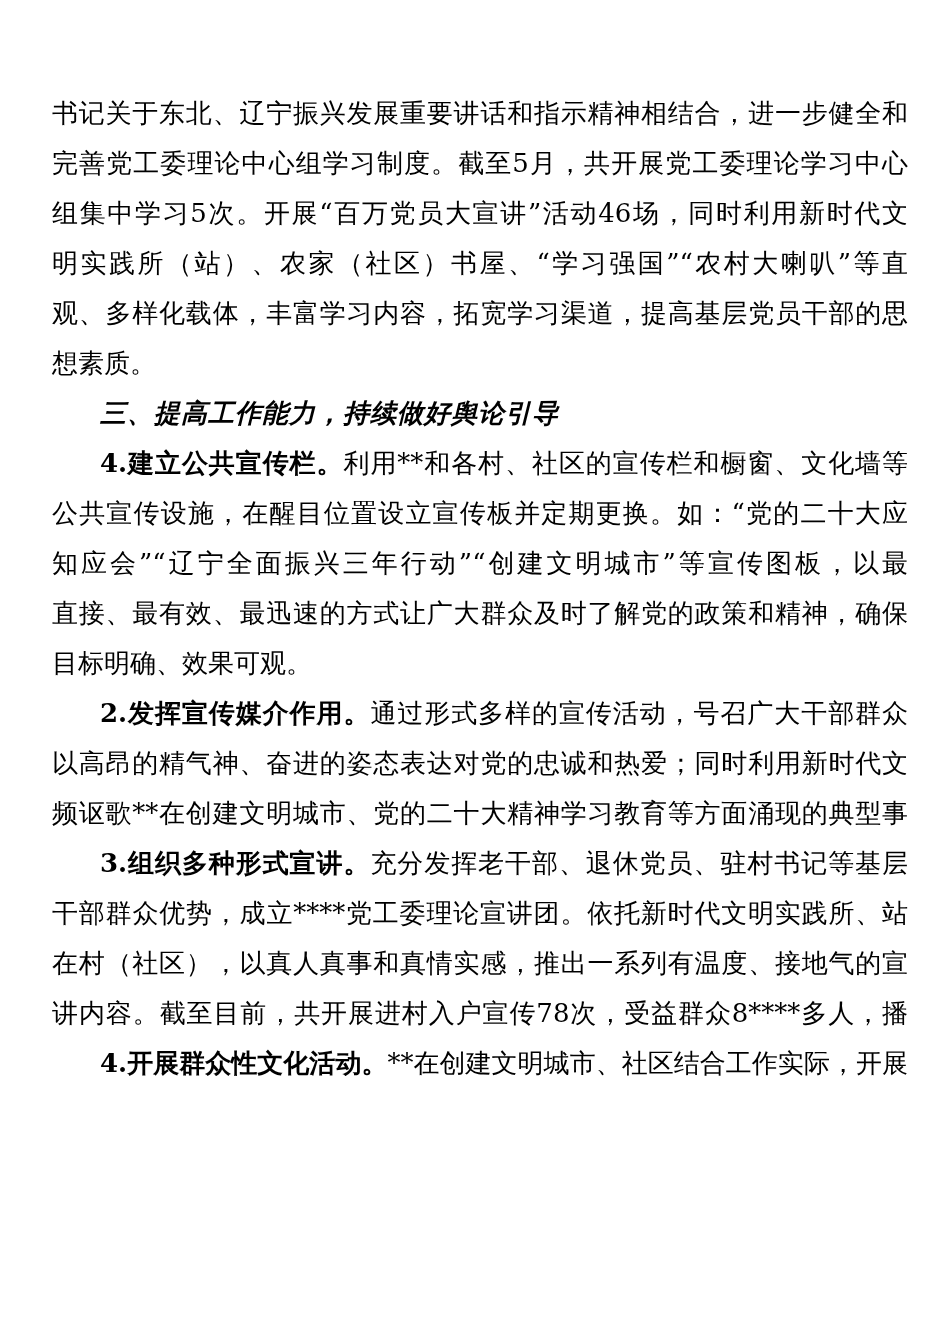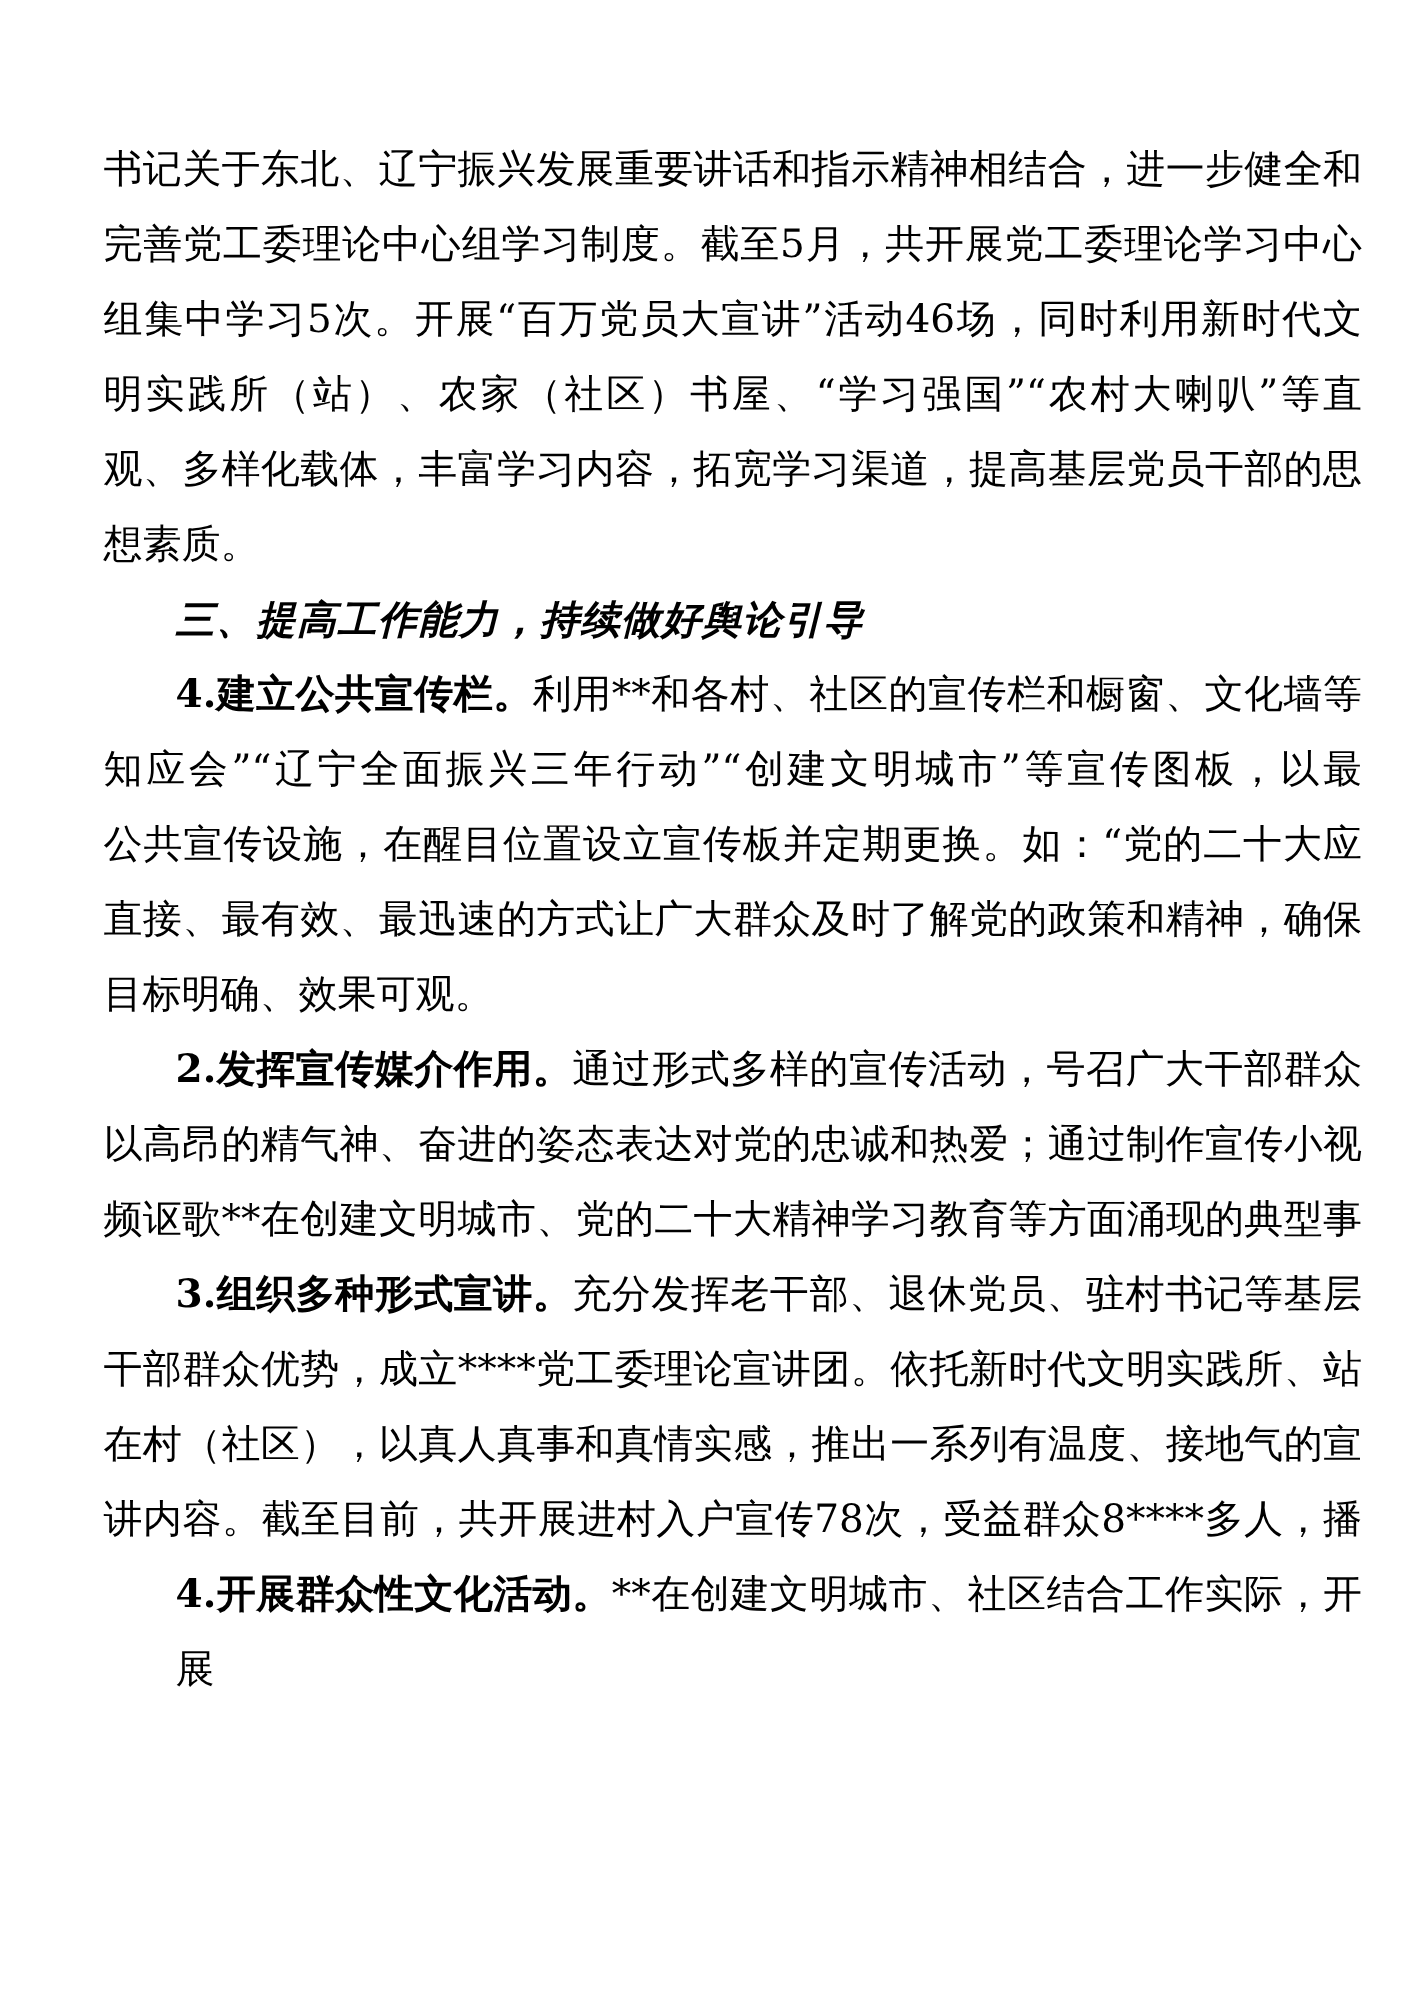--- a/index.html
+++ b/index.html
@@ -9,21 +9,21 @@
     height: 1344px;
     overflow: hidden;
   }
   body {
     font-family: "DejaVu Serif", "Liberation Serif", serif;
   }
   .page {
     box-sizing: border-box;
     width: 950px;
     height: 1288px;
-    padding: 88px 42px 0 69px;
+    padding: 88px 42px 0 52px;
   }
   .doc-body .line {
     height: 50px;
     line-height: 50px;
     font-size: 26px;
     text-align: justify;
     text-align-last: left;
     white-space: nowrap;
     overflow: visible;
   }
@@ -49,26 +49,26 @@
 <div class="page">
   <div class="doc-body">
       <div class="line just"><span class="seg">书记关于东北、辽宁振兴发展重要讲话和指示精神相结合，进一步健全和</span></div>
       <div class="line just"><span class="seg">完善党工委理论中心组学习制度。截至5月，共开展党工委理论学习中心</span></div>
       <div class="line just"><span class="seg">组集中学习5次。开展“百万党员大宣讲”活动46场，同时利用新时代文</span></div>
       <div class="line just"><span class="seg">明实践所（站）、农家（社区）书屋、“学习强国”“农村大喇叭”等直</span></div>
       <div class="line just"><span class="seg">观、多样化载体，丰富学习内容，拓宽学习渠道，提高基层党员干部的思</span></div>
       <div class="line"><span class="seg">想素质。</span></div>
       <div class="line indent heading"><span class="seg bold">三、提高工作能力，持续做好舆论引导</span></div>
       <div class="line indent just"><span class="seg bold">4.建立公共宣传栏。</span><span class="seg">利用**和各村、社区的宣传栏和橱窗、文化墙等</span></div>
+      <div class="line just"><span class="seg">公共宣传设施，在醒目位置设立宣传板并定期更换。如：“党的二十大应</span></div>
       <div class="line just"><span class="seg">知应会”“辽宁全面振兴三年行动”“创建文明城市”等宣传图板，以最</span></div>
-      <div class="line just"><span class="seg">公共宣传设施，在醒目位置设立宣传板并定期更换。如：“党的二十大应</span></div>
       <div class="line just"><span class="seg">直接、最有效、最迅速的方式让广大群众及时了解党的政策和精神，确保</span></div>
       <div class="line"><span class="seg">目标明确、效果可观。</span></div>
       <div class="line indent just"><span class="seg bold">2.发挥宣传媒介作用。</span><span class="seg">通过形式多样的宣传活动，号召广大干部群众</span></div>
-      <div class="line just"><span class="seg">以高昂的精气神、奋进的姿态表达对党的忠诚和热爱；通过制作宣传小视</span></div>
+      <div class="line just"><span class="seg">以高昂的精气神、奋进的姿态表达对党的忠诚和热爱；同时利用新时代文</span></div>
       <div class="line just"><span class="seg">频讴歌**在创建文明城市、党的二十大精神学习教育等方面涌现的典型事</span></div>
       <div class="line indent just"><span class="seg bold">3.组织多种形式宣讲。</span><span class="seg">充分发挥老干部、退休党员、驻村书记等基层</span></div>
       <div class="line just"><span class="seg">干部群众优势，成立****党工委理论宣讲团。依托新时代文明实践所、站</span></div>
       <div class="line just"><span class="seg">在村（社区），以真人真事和真情实感，推出一系列有温度、接地气的宣</span></div>
       <div class="line just"><span class="seg">讲内容。截至目前，共开展进村入户宣传78次，受益群众8****多人，播</span></div>
       <div class="line indent just"><span class="seg bold">4.开展群众性文化活动。</span><span class="seg">**在创建文明城市、社区结合工作实际，开展</span></div>
     </div>
 </div>
 
 </body></html>

